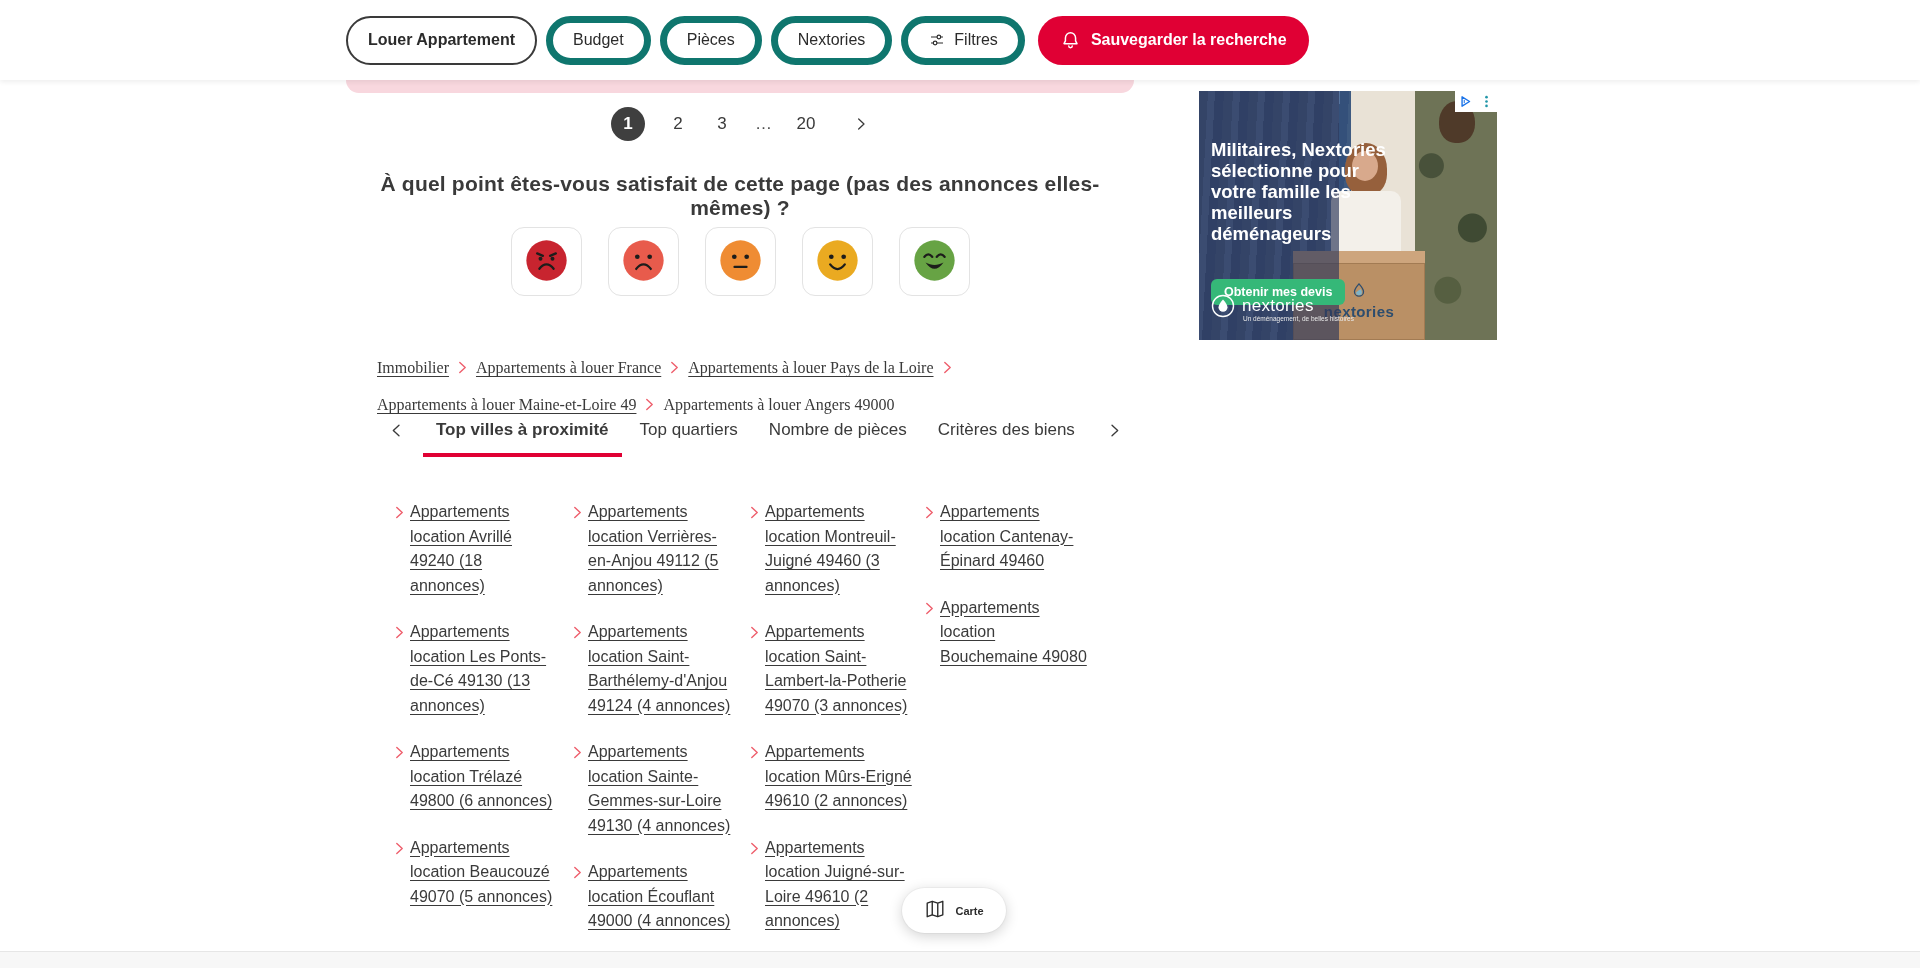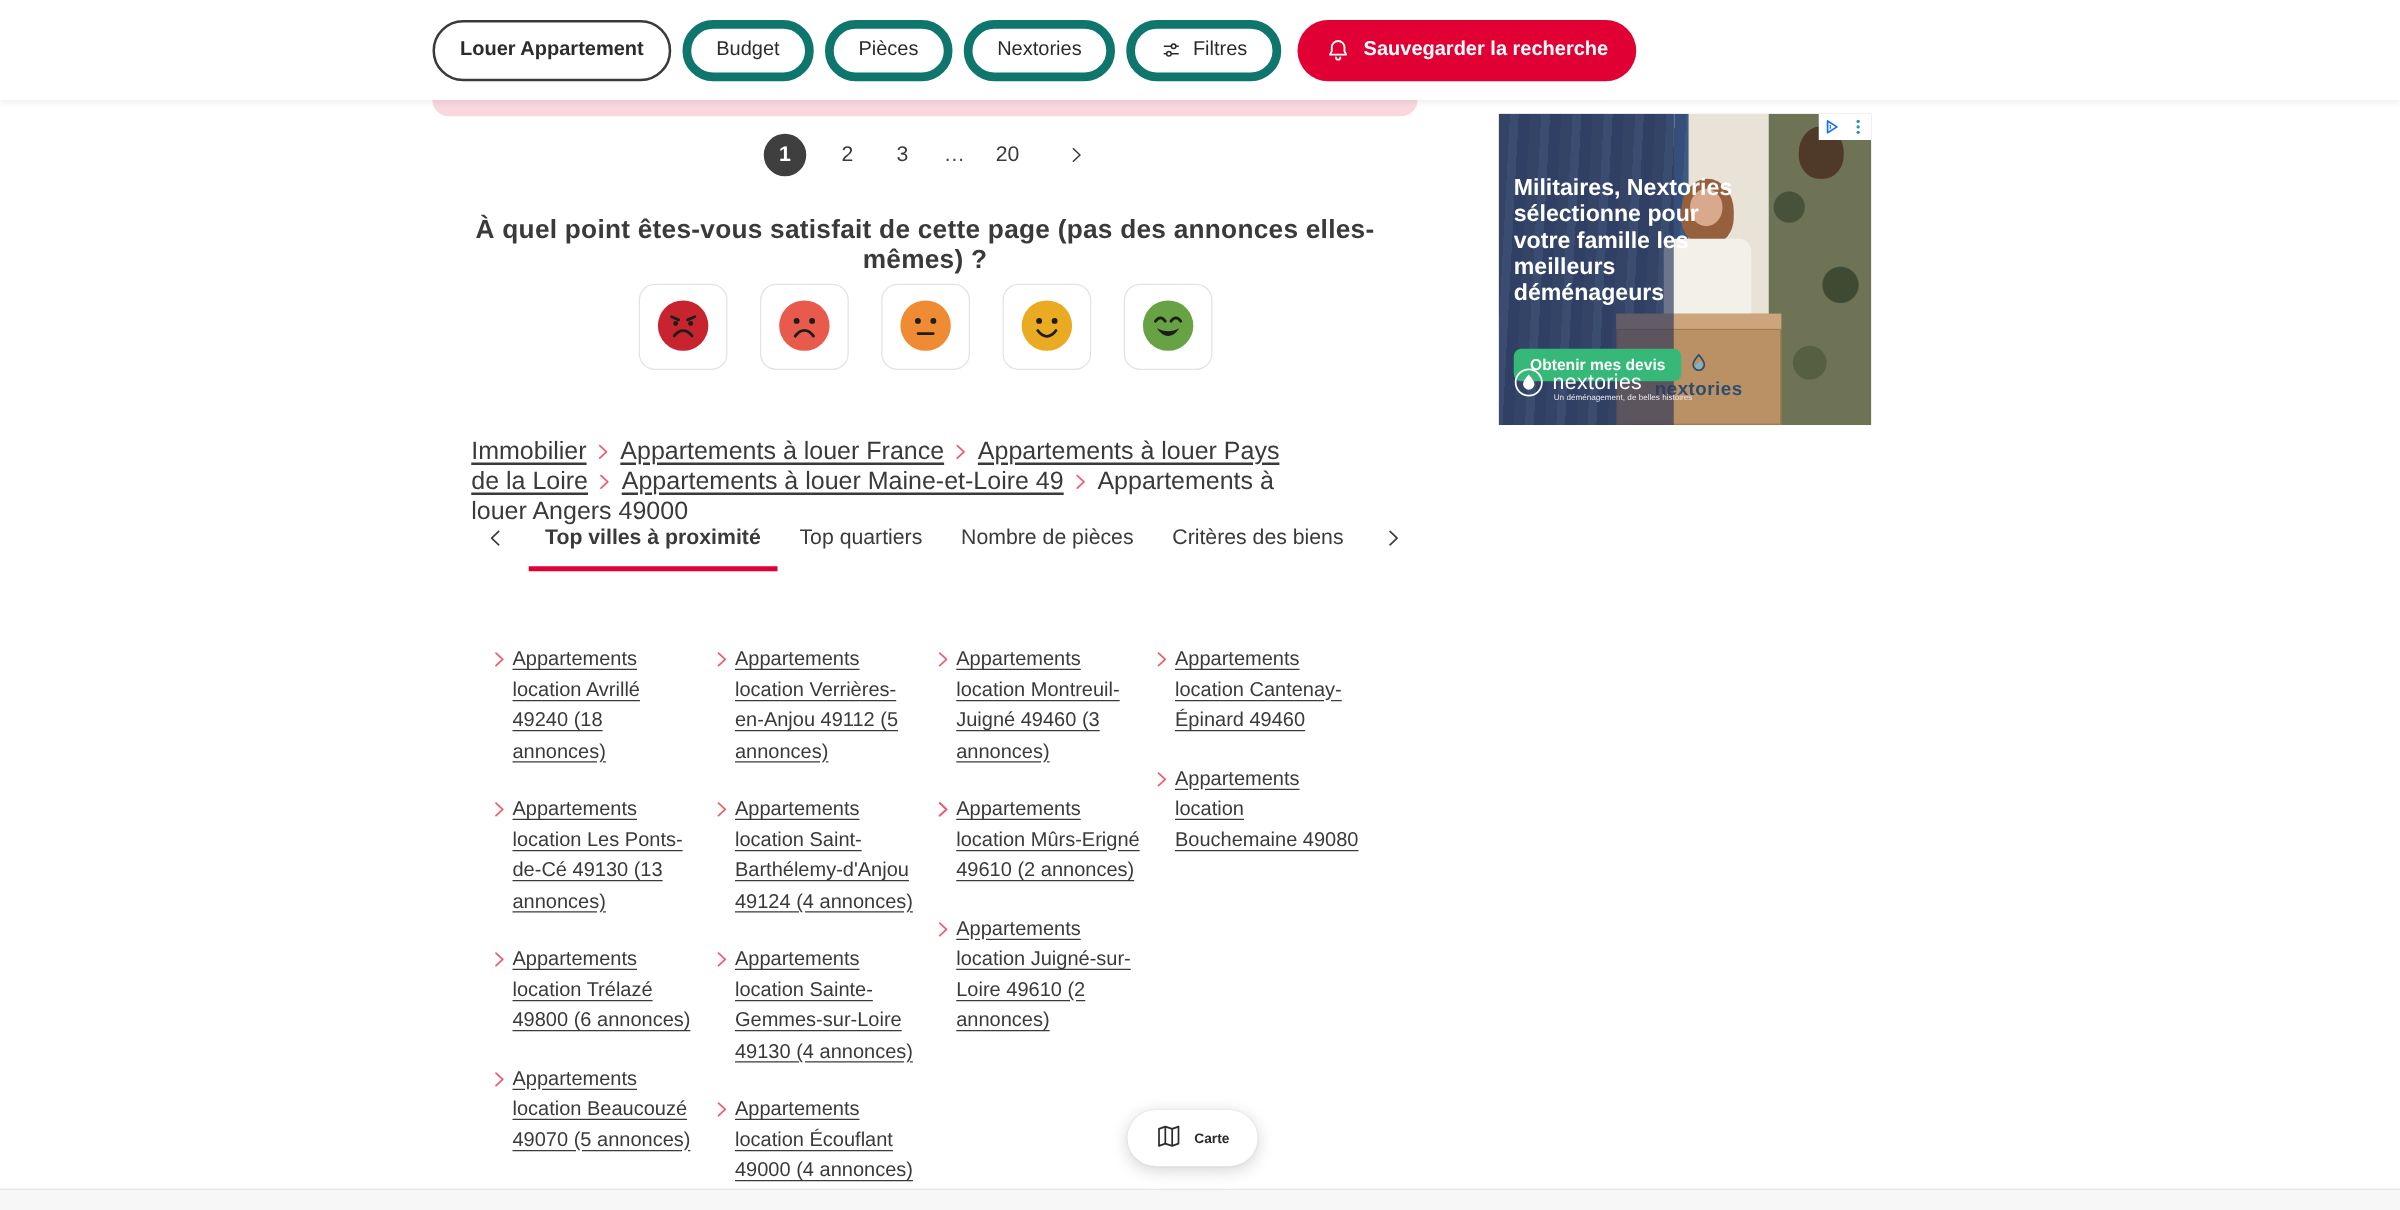--- a/index.html
+++ b/index.html
@@ -77,39 +77,39 @@
   .ad-brand { position:absolute; left:12px; top:203px; display:flex; align-items:center; gap:7px; }
   .ad-brand .logo { width:24px; height:24px; }
   .ad-brand .name { font-size:17px; color:#fff; letter-spacing:.3px; }
   .ad-brand .tag { position:absolute; left:32px; top:21px; font-size:6.5px; color:#e9e9e9; white-space:nowrap; }
   .ad-corner { position:absolute; right:0; top:0; display:flex; z-index:5; }
   .ad-corner .tile { width:21px; height:21px; background:#fff; display:flex; align-items:center; justify-content:center;
                      cursor:pointer; border:none; padding:0; }
   .ad-corner svg { width:15px; height:15px; }
 
   
-  .breadcrumbs { position:absolute; left:377px; top:349px; width:660px; font-size:20px; line-height:24px; color:#3a3a3a; }
+  .breadcrumbs { position:absolute; left:377px; top:349px; width:660px; font-size:16px; line-height:37px; color:#3a3a3a;font-family:Liberation Serif, serif; }
   .breadcrumbs a, .breadcrumbs .crumb-link { color:#3a3a3a; text-decoration:underline; text-underline-offset:3px;
                    cursor:pointer; }
   .breadcrumbs .crumb-current { text-decoration:none; }
   .crumb-sep { display:inline-block; margin:0 9px; position:relative; top:1px; }
   .crumb-sep svg { width:9px; height:13px; }
 
   
   .seo-tabs { position:absolute; left:346px; top:420px; width:788px; display:flex; align-items:flex-start; gap:31px;
               padding-left:42px; }
   .tab-arrow { background:none; border:none; cursor:pointer; color:#3a3a3a; padding:2px 0 0; }
   .tab-arrow svg { width:17px; height:17px; }
   .tab { position:relative; font-size:17px; color:#3a3a3a; padding-bottom:17px; cursor:pointer; white-space:nowrap;
          background:none; border:none; font-family:inherit; }
   .tab.active { font-weight:bold; }
   .tab.active::after { content:""; position:absolute; left:-13px; right:-13px; bottom:0; height:4px; background:#e00034; }
 
   
-  .seo-links { position:absolute; left:346px; top:516px; width:788px; height:392px; }
+  .seo-links { position:absolute; left:346px; top:500px; width:788px; height:392px; }
   .links-col { position:absolute; top:0; width:160px; }
   .links-col.c0 { left:52px; }  .links-col.c1 { left:230px; }  .links-col.c2 { left:407px; }  .links-col.c3 { left:582px; }
   .link-item { position:relative; margin-bottom:22px; padding-left:12px; }
   .link-item .chev { position:absolute; left:-3px; top:5px; }
   .link-item .chev svg { width:9px; height:13px; }
   .link-item a { font-size:16px; line-height:24.5px; color:#3a3a3a; text-decoration:underline; text-underline-offset:3px;
                  cursor:pointer; }
 
   
   .map-btn { position:absolute; left:902px; top:888px; height:45px; min-width:104px; border:none; border-radius:23px;
@@ -316,21 +316,21 @@
         <div class="link-item"><span class="chev"><svg viewBox="0 0 10 14">
               <path d="M2 1.5l6 5.5-6 5.5" fill="none" stroke="#ee5f6d" stroke-width="1.6" stroke-linecap="round" stroke-linejoin="round"></path>
             </svg></span><a>Appartements location Écouflant 49000 (4 annonces)</a></div>
       </div>
       <div class="links-col c2">
         <div class="link-item"><span class="chev"><svg viewBox="0 0 10 14">
               <path d="M2 1.5l6 5.5-6 5.5" fill="none" stroke="#ee5f6d" stroke-width="1.6" stroke-linecap="round" stroke-linejoin="round"></path>
             </svg></span><a>Appartements location Montreuil-Juigné 49460 (3 annonces)</a></div>
         <div class="link-item"><span class="chev"><svg viewBox="0 0 10 14">
               <path d="M2 1.5l6 5.5-6 5.5" fill="none" stroke="#ee5f6d" stroke-width="1.6" stroke-linecap="round" stroke-linejoin="round"></path>
-            </svg></span></div>
+            </svg></span><a>Appartements location Saint-Lambert-la-Potherie 49070 (3 annonces)</a></div>
         <div class="link-item"><span class="chev"><svg viewBox="0 0 10 14">
               <path d="M2 1.5l6 5.5-6 5.5" fill="none" stroke="#ee5f6d" stroke-width="1.6" stroke-linecap="round" stroke-linejoin="round"></path>
             </svg></span><a>Appartements location Mûrs-Erigné 49610 (2 annonces)</a></div>
         <div class="link-item"><span class="chev"><svg viewBox="0 0 10 14">
               <path d="M2 1.5l6 5.5-6 5.5" fill="none" stroke="#ee5f6d" stroke-width="1.6" stroke-linecap="round" stroke-linejoin="round"></path>
             </svg></span><a>Appartements location Juigné-sur-Loire 49610 (2 annonces)</a></div>
       </div>
       <div class="links-col c3">
         <div class="link-item"><span class="chev"><svg viewBox="0 0 10 14">
               <path d="M2 1.5l6 5.5-6 5.5" fill="none" stroke="#ee5f6d" stroke-width="1.6" stroke-linecap="round" stroke-linejoin="round"></path>

